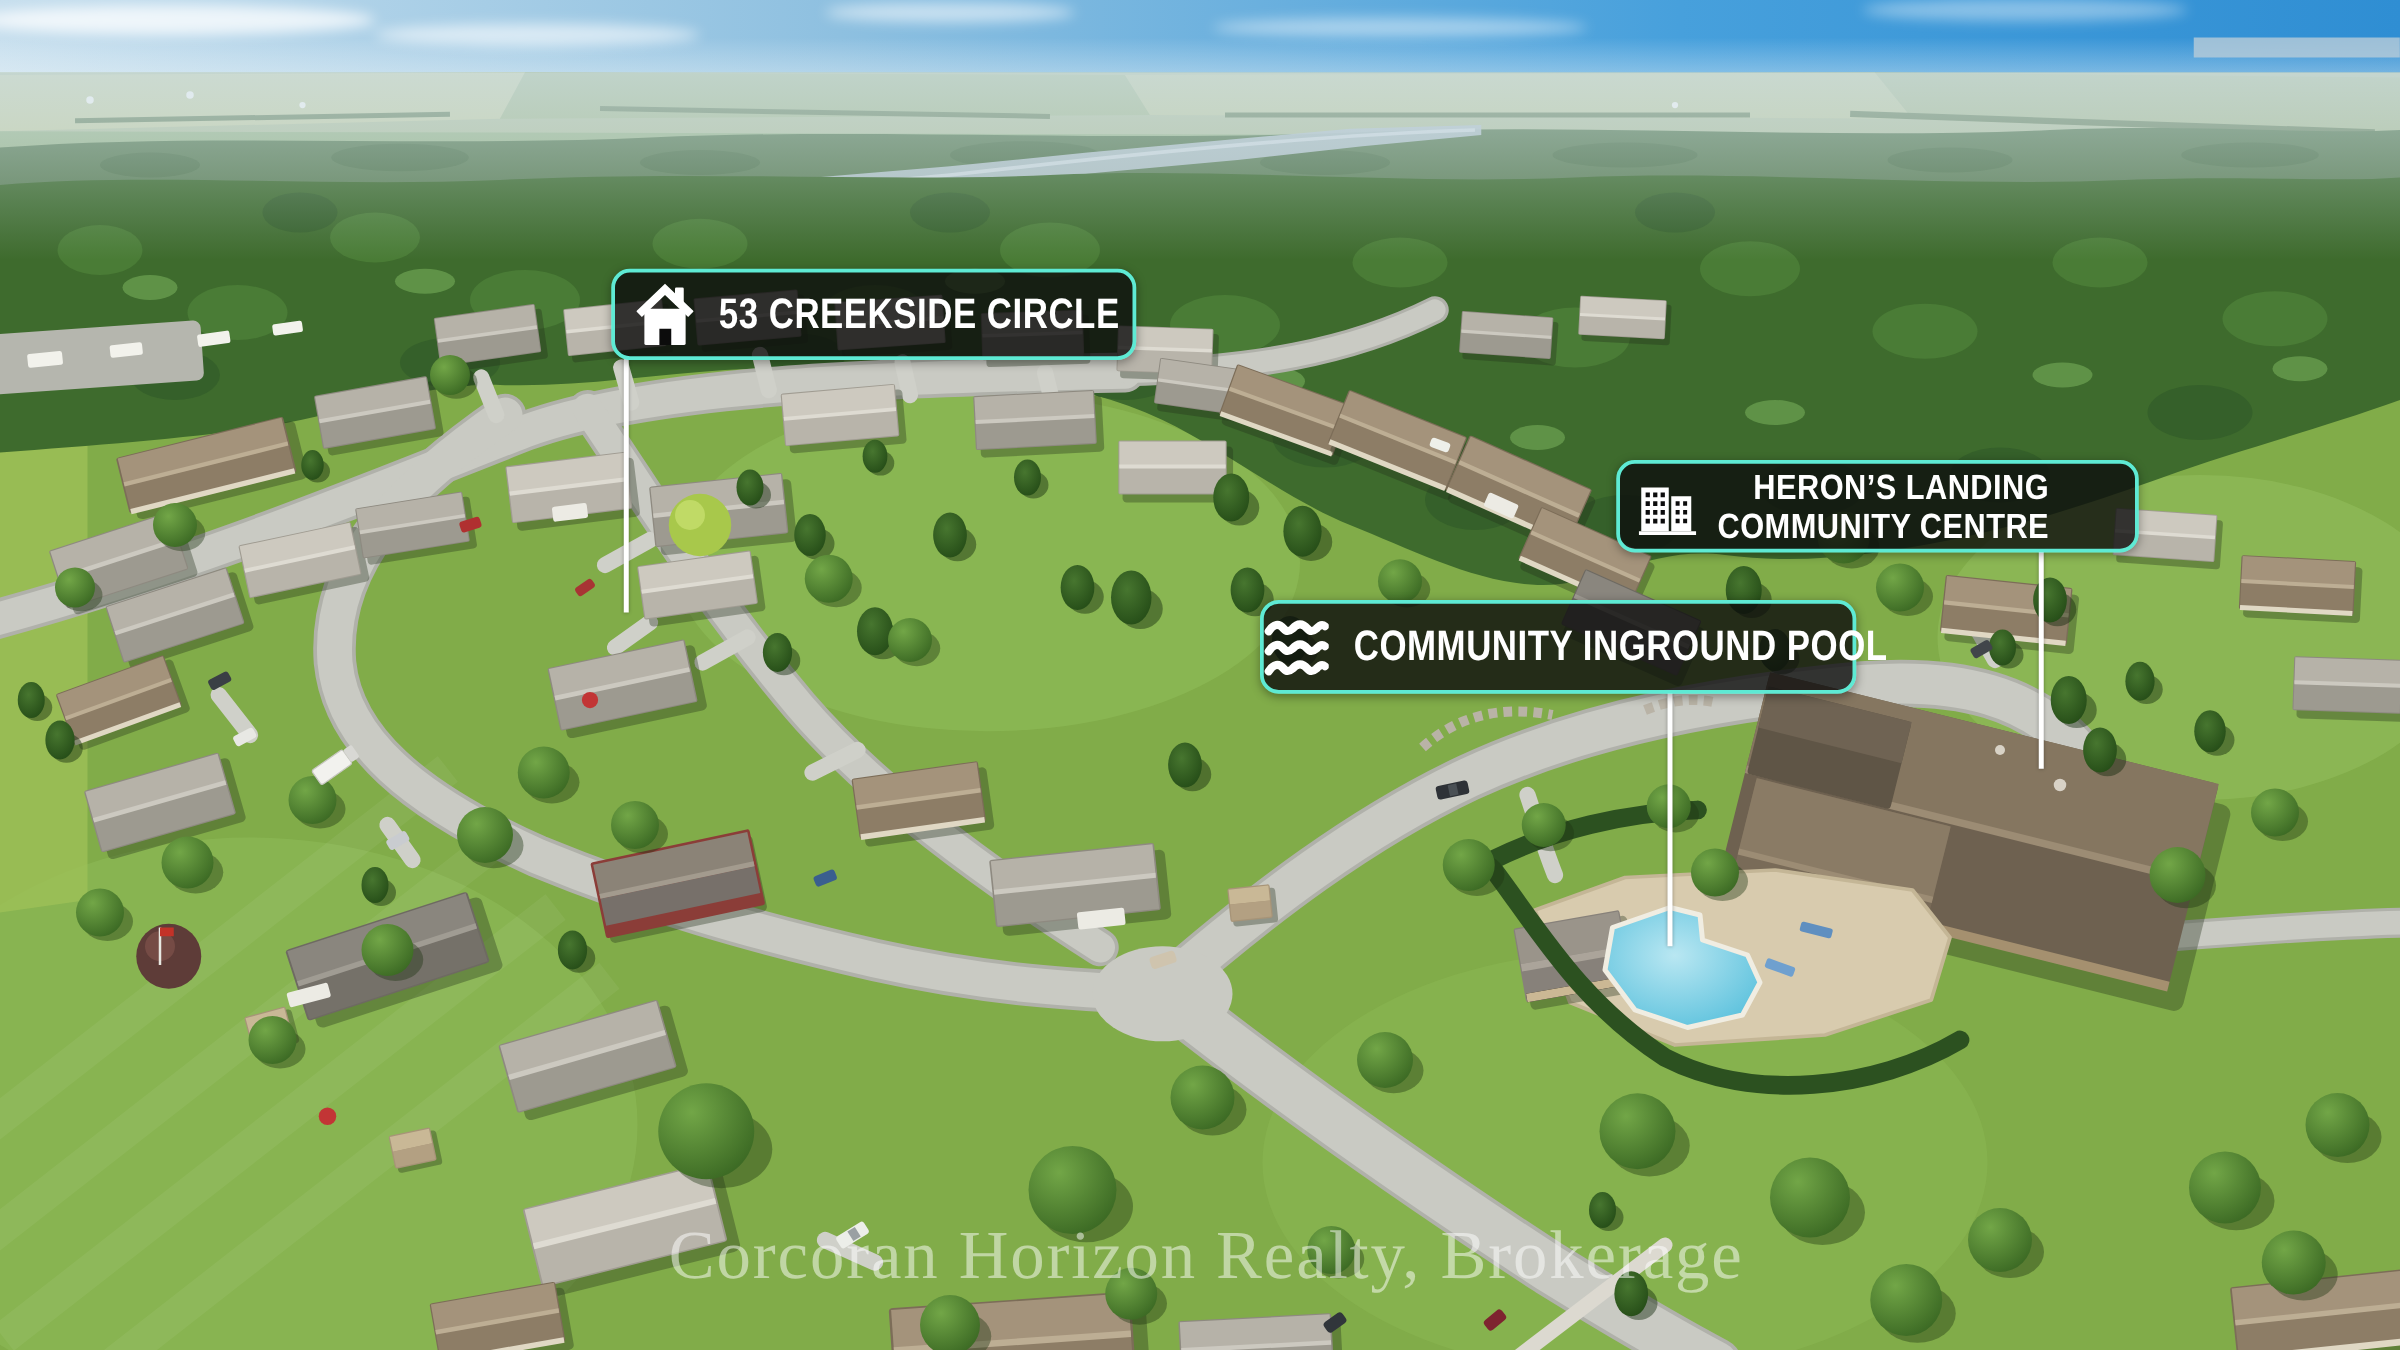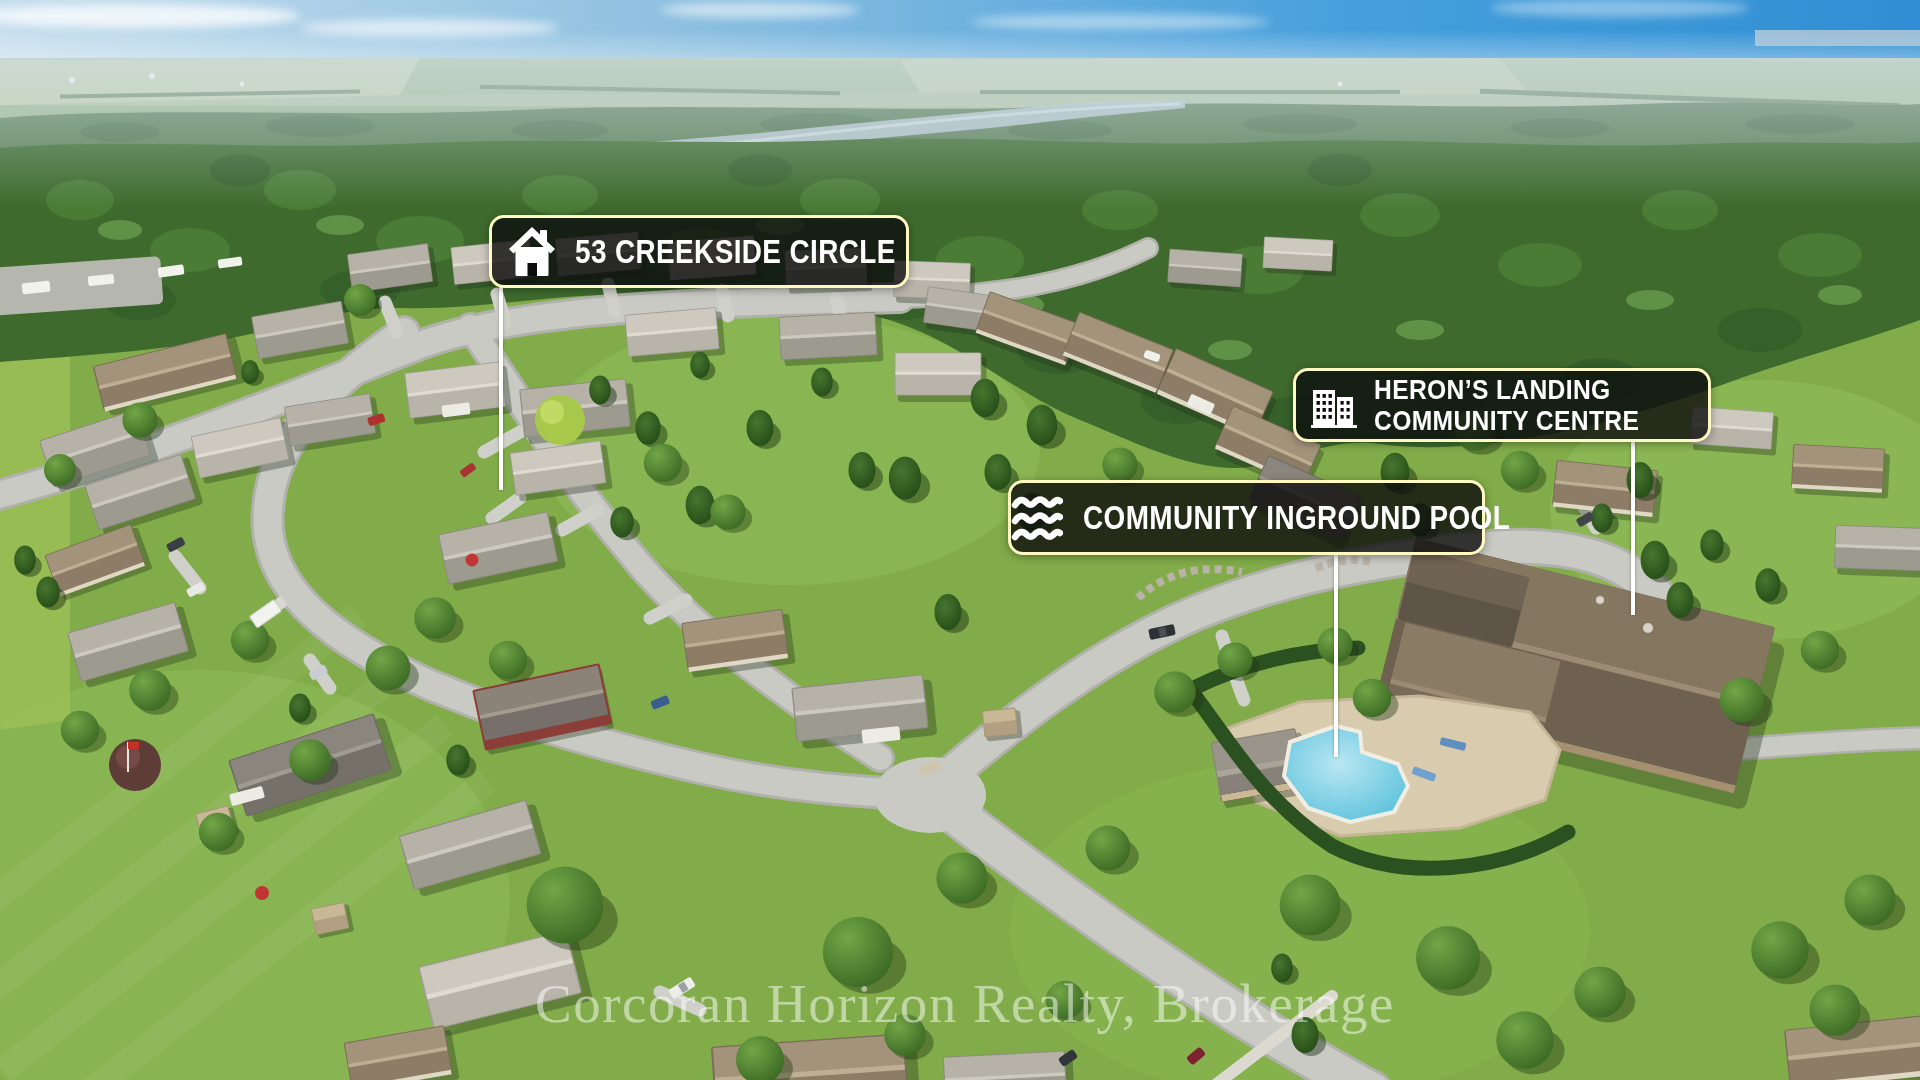--- a/index.html
+++ b/index.html
@@ -1,22 +1,22 @@
 <!DOCTYPE html>
 <html><head>
 <meta charset="utf-8">
 <style>
   html,body{margin:0;padding:0;background:#111;}
   .stage{position:relative;width:1920px;height:1080px;overflow:hidden;font-family:"Liberation Sans",sans-serif;}
   .scene{position:absolute;inset:0;display:block;}
   
   .callout{
     position:absolute;display:flex;align-items:center;box-sizing:border-box;
-    background:rgba(12,12,12,0.80);border:3px solid #fef9c3;border-radius:15px;
-    color:#fff;box-shadow:0 2px 8px rgba(0,0,0,.35);z-index:10;
+    background:rgba(12,12,12,0.80);border:3px solid #5eead4;border-radius:15px;
+    color:#fff;box-shadow:0 2px 8px rgba(0,0,0,.35);z-index:10;text-align:right;
   }
   .callout .cicon{flex:0 0 auto;display:flex;align-items:center;justify-content:center;}
   .ctext{display:inline-block;transform:scaleX(.82);transform-origin:left center;
          font-weight:bold;letter-spacing:.5px;white-space:nowrap;color:#fff;}
   .ctext2{display:flex;flex-direction:column;justify-content:center;}
   .ctext2 span{display:inline-block;transform:scaleX(.88);transform-origin:left center;
          font-weight:bold;letter-spacing:.4px;white-space:nowrap;line-height:1.12;}
   #callout-address{left:489px;top:215px;width:420px;height:73px;padding-left:17px;gap:20px;font-size:34px;}
   #callout-cc{left:1293px;top:368px;width:418px;height:74px;padding-left:15px;gap:17px;font-size:28px;}
   #callout-pool{left:1008px;top:480px;width:477px;height:75px;padding-left:0;gap:20px;font-size:34px;}

